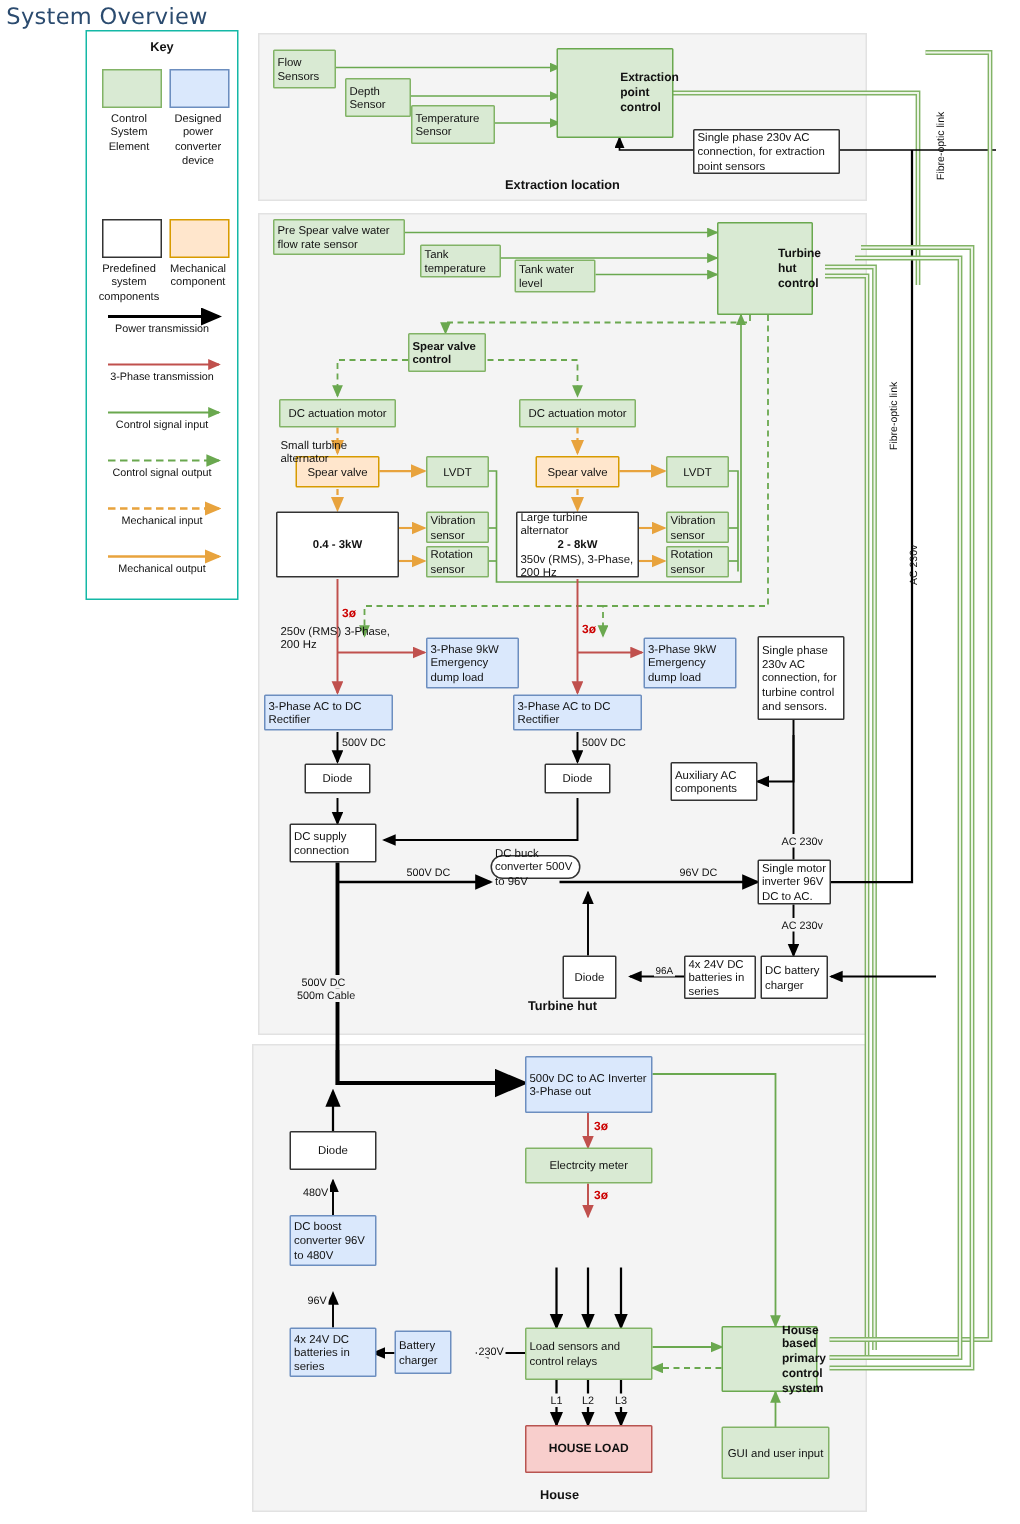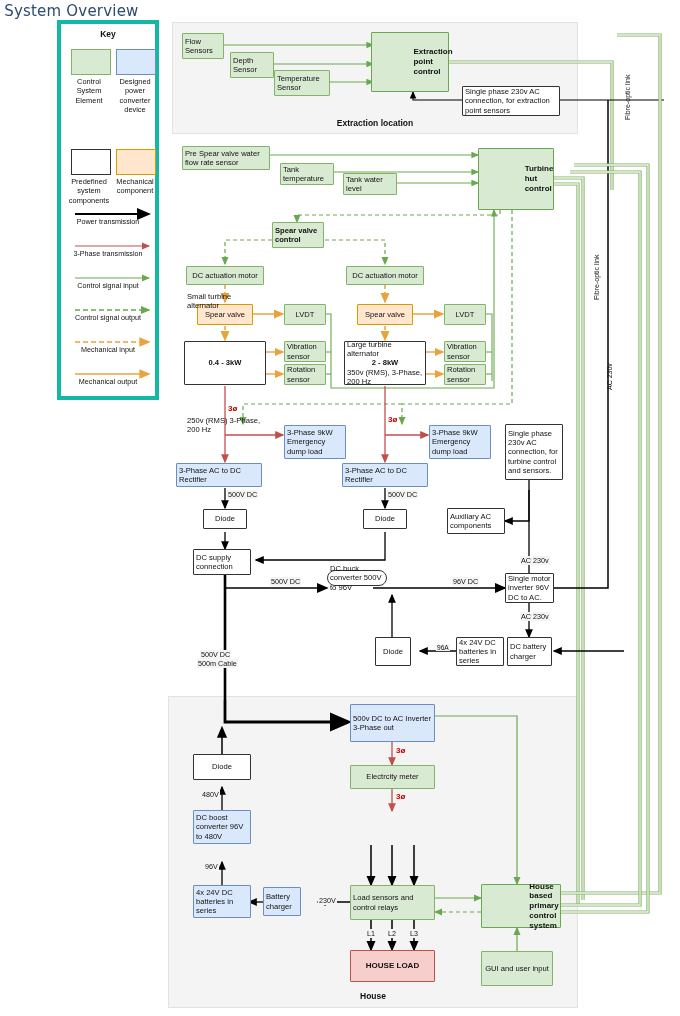--- a/index.html
+++ b/index.html
@@ -20,21 +20,21 @@
         padding:1px 2px;border-radius:1px;}
   .green{background:#d9ead3;border:1px solid #82b366;}
   .greenb{background:#d9ead3;border:1.6px solid #6aa84f;font-weight:bold;padding-left:48px;}
   .blue{background:#dae8fc;border:1px solid #6c8ebf;}
   .white{background:#ffffff;border:1px solid #333333;}
   .orange{background:#ffe6cc;border:1px solid #d79b00;}
   .pink{background:#f8cecc;border:1px solid #b85450;font-weight:bold;font-size:8px;}
   .b{font-weight:bold;}
 
   .key{position:absolute;left:57px;top:20px;width:102px;height:380px;background:#fff;
-       border:4px solid #14b8a6;box-sizing:border-box;}
+       border:1px solid #14b8a6;box-sizing:border-box;}
   .key-title{position:absolute;left:0;top:5px;width:100%;text-align:center;
              font-size:8.5px;font-weight:bold;}
   .sw{position:absolute;width:38px;height:24px;}
   .kt{position:absolute;font-size:7.4px;text-align:center;line-height:1.25;}
   .lt{position:absolute;font-size:7.2px;text-align:center;width:100%;left:0;}
 
   .vlabel{position:absolute;font-size:7px;white-space:nowrap;color:#111;
           transform-origin:0 0;transform:rotate(-90deg);}
   .elabel{position:absolute;font-size:7.2px;white-space:nowrap;color:#111;
           background:#f4f4f4;padding:0 1px;}
@@ -44,20 +44,23 @@
 <body>
 
 <div id="stage">
 
   <div class="ttl">: System Overview</div>
 
   <div class="region" style="left:172px;top:22px;width:404px;height:110px;">
     <div class="region-label" style="bottom:5px;">Extraction location</div>
   </div>
 
+  <div class="region" style="left:172px;top:142px;width:404px;height:546px;">
+    <div class="region-label" style="bottom:14px;">Turbine hut</div>
+  </div>
 
   <div class="region" style="left:168px;top:696px;width:408px;height:310px;">
     <div class="region-label" style="bottom:6px;">House</div>
   </div>
 
   <svg id="wires" viewBox="0 0 680 1016">
     <defs>
       <marker id="ak" markerWidth="7" markerHeight="7" refX="6" refY="3" orient="auto">
         <path d="M0,0 L7,3 L0,6 z" fill="#000"></path>
         </marker>
@@ -233,21 +236,21 @@
 
   <div class="node green" style="left:182px;top:33px;width:42px;height:26px;">Flow Sensors</div>
   <div class="node green" style="left:230px;top:52px;width:44px;height:26px;">Depth Sensor</div>
   <div class="node green" style="left:274px;top:70px;width:56px;height:26px;">Temperature Sensor</div>
   <div class="node greenb" style="left:371px;top:32px;width:78px;height:60px;font-size:8px;">Extraction point control</div>
   <div class="node white" style="left:462px;top:86px;width:98px;height:30px;">Single phase 230v AC connection, for extraction point sensors</div>
 
   <div class="node green" style="left:182px;top:146px;width:88px;height:24px;">Pre Spear valve water flow rate sensor</div>
   <div class="node green" style="left:280px;top:163px;width:54px;height:22px;">Tank temperature</div>
   <div class="node green" style="left:343px;top:173px;width:54px;height:22px;">Tank water level</div>
-  <div class="node greenb" style="left:478px;top:148px;width:76px;height:62px;font-size:8px;">Turbine hut control</div>
+  <div class="node greenb" style="left:478px;top:148px;width:64px;height:62px;font-size:8px;">Turbine hut control</div>
 
   <div class="node green b" style="left:272px;top:222px;width:52px;height:26px;">Spear valve control</div>
 
   <div class="node green" style="left:186px;top:266px;width:78px;height:19px;">DC actuation motor</div>
   <div class="node green" style="left:346px;top:266px;width:78px;height:19px;">DC actuation motor</div>
 
   <div class="node orange" style="left:197px;top:304px;width:56px;height:21px;">Spear valve</div>
   <div class="node orange" style="left:357px;top:304px;width:56px;height:21px;">Spear valve</div>
 
   <div class="node green" style="left:284px;top:304px;width:42px;height:21px;">LVDT</div>
@@ -306,21 +309,21 @@
 
   <div class="node white" style="left:193px;top:754px;width:58px;height:26px;">Diode</div>
   <div class="node blue" style="left:193px;top:810px;width:58px;height:34px;">DC boost converter 96V to 480V</div>
   <div class="node blue" style="left:193px;top:885px;width:58px;height:33px;">4x 24V DC batteries in series</div>
   <div class="node blue" style="left:263px;top:887px;width:38px;height:29px;">Battery charger</div>
 
   <div class="node blue" style="left:350px;top:704px;width:85px;height:38px;">500v DC to AC Inverter 3-Phase out</div>
   <div class="node green" style="left:350px;top:765px;width:85px;height:24px;">Electrcity meter</div>
   <div class="node green" style="left:350px;top:885px;width:85px;height:35px;">Load sensors and control relays</div>
   <div class="node pink" style="left:350px;top:950px;width:85px;height:32px;">HOUSE LOAD</div>
-  <div class="node greenb" style="left:481px;top:884px;width:80px;height:44px;font-size:8px;">House based primary  control system</div>
+  <div class="node greenb" style="left:481px;top:884px;width:64px;height:44px;font-size:8px;">House based primary  control system</div>
   <div class="node green" style="left:481px;top:951px;width:72px;height:35px;">GUI and user input</div>
 
   <div class="elabel" style="left:201px;top:790px;">480V</div>
   <div class="elabel" style="left:204px;top:862px;">96V</div>
   <div class="elabel" style="left:318px;top:896px;">230V</div>
   <div class="phase" style="left:396px;top:746px;">3ø</div>
   <div class="phase" style="left:396px;top:792px;">3ø</div>
   <div class="elabel" style="left:366px;top:929px;">L1</div>
   <div class="elabel" style="left:387px;top:929px;">L2</div>
   <div class="elabel" style="left:409px;top:929px;">L3</div>

